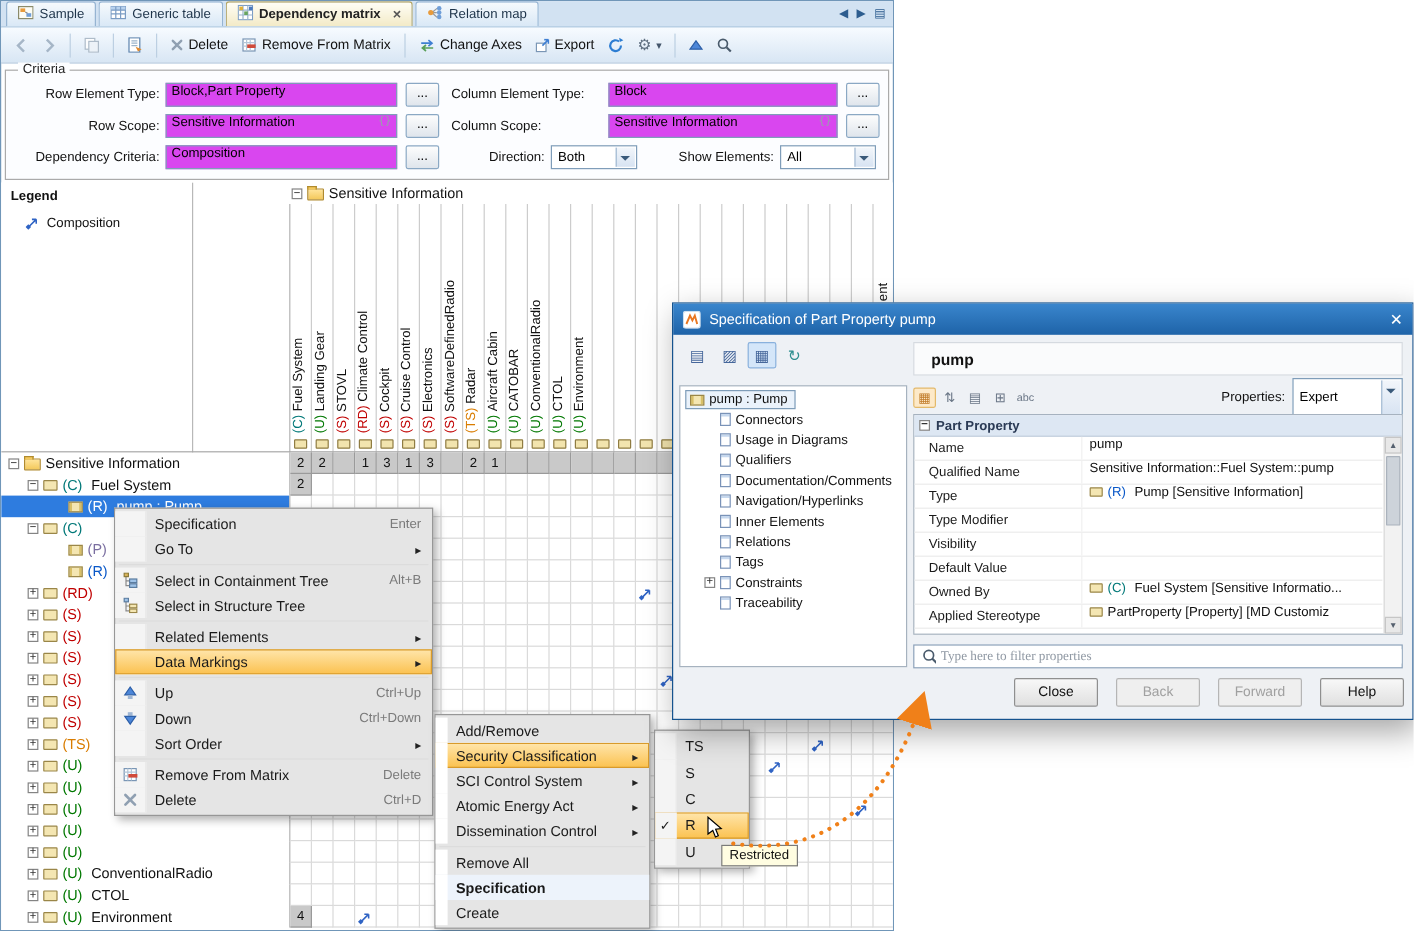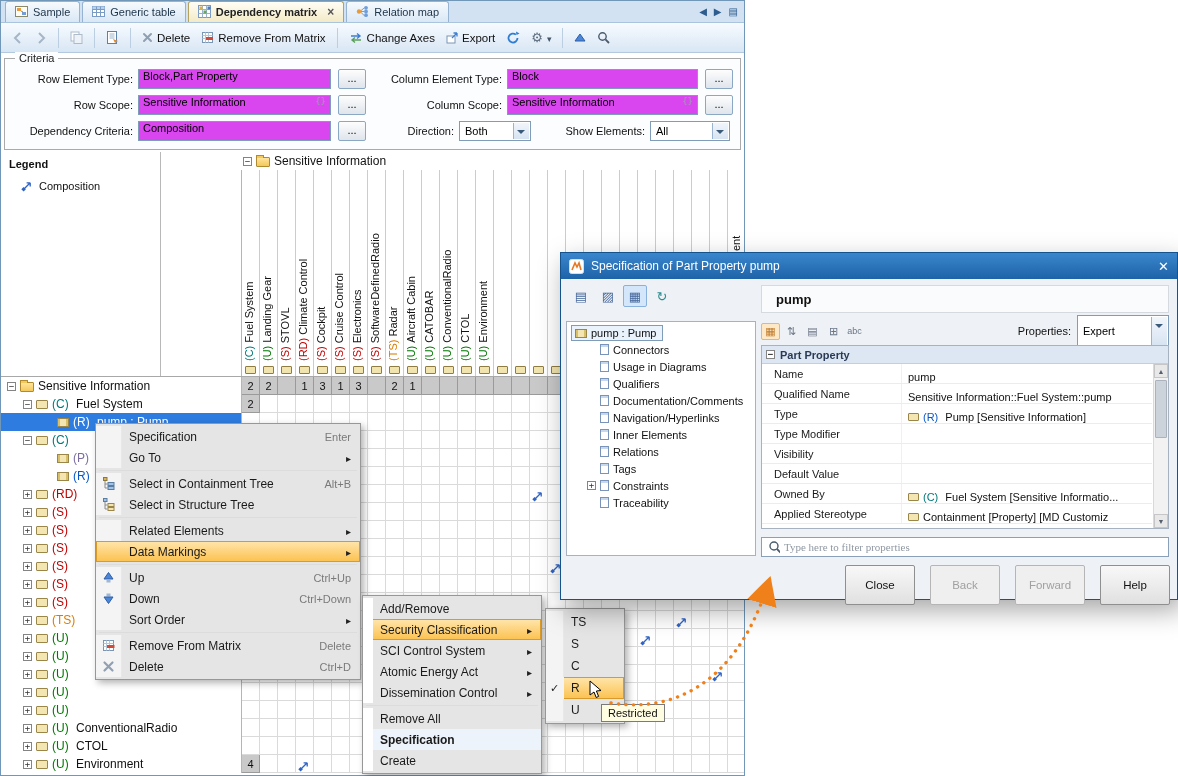--- a/index.html
+++ b/index.html
@@ -26,21 +26,21 @@
 .tsep{width:1px;height:20px;background:#bccfe2;margin:0 3px}
 .gear::after{content:"⚙";font-size:13px;color:#5f6f80}
 .dd::after{content:"▾";font-size:9px;color:#44566b}
 
 
 #criteria{position:absolute;left:3px;top:57px;width:737px;height:92px;border:1px solid #aaaaaa;background:#fcfdff}
 .ctitle{position:absolute;left:10px;top:-7px;background:#fcfdff;padding:0 4px;font-size:11px;color:#222}
 .crow{position:absolute;left:10px;height:20px;display:flex;align-items:center}
 .clab{font-weight:normal;font-size:11px;color:#111;white-space:nowrap}
 .w1{width:118px;text-align:right;margin-right:5px}
-.w2{width:126px;text-align:right;margin-right:5px}
+.w2{width:126px;text-align:left;margin-right:5px}
 .tfield{border:1px solid #7f9db9;height:20px;background:#d946ef;font-size:11px;display:flex;padding:0 4px;overflow:hidden;white-space:nowrap}
 .keybadge::after{content:"{}";margin-left:auto;color:#98a0ac;font-size:9px;font-family:"DejaVu Sans Mono",monospace;padding-left:4px}
 .dots{width:28px;height:20px;margin-left:7px;border:1px solid #8aa8c4;background:linear-gradient(#fdfdfd,#dfe5ec);font-size:11px;text-align:center;line-height:17px;border-radius:2px}
 .dots::after{content:"..."}
 .combo{position:relative;background:#fff;border:1px solid #7f9db9;height:20px;font-size:11px;display:flex;align-items:center;padding:0 20px 0 5px;white-space:nowrap}
 .combo::after{content:"";position:absolute;right:1px;top:1px;bottom:1px;width:15px;background:linear-gradient(#f2f6fb,#d7e3f2);border-left:1px solid #9ab4cf}
 .combo::before{content:"";position:absolute;right:5px;top:8px;border:4px solid transparent;border-top-color:#3a5a7a;z-index:1}
 
 
 #matrix{position:absolute;left:0;top:151px;width:743px;height:623px;background:#fff;overflow:hidden}
@@ -115,33 +115,33 @@
 .texp{width:9px;flex:none}
 .texp.box{height:9px;border:1px solid #848484;background:#fff;font-size:9px;line-height:7px;text-align:center;color:#333;font-family:"DejaVu Sans Mono",monospace}
 .dicon{width:9px;height:11px;background:#fff;border:1px solid #7a93b8;box-shadow:inset 0 2px 0 #c6d8ee;flex:none}
 .ptb{position:absolute;left:200px;top:66px;width:408px;height:24px;display:flex;align-items:center;gap:2px}
 .pticon{width:19px;height:17px;display:flex;align-items:center;justify-content:center;font-size:11px;color:#6a7686;border:1px solid transparent;border-radius:2px}
 .pticon.pressed{background:#fde9c8;border-color:#e3b96a;color:#c07b2a}
 .plbl{margin-left:auto;font-size:11px;color:#111;padding-right:4px}
 #dlg-table{position:absolute;left:200px;top:92px;width:408px;height:184px;background:#fff;border:1px solid #a6b2bf}
 .psec{height:18px;background:#dde7f3;border-bottom:1px solid #c2cfdd;display:flex;align-items:center;font-weight:bold;font-size:11px;color:#2a3a55;padding-left:4px;gap:5px}
 #dlg-rows{position:absolute;left:0;right:16px;top:18px}
-.prow{height:20px;border-bottom:1px solid #ececec;display:flex;align-items:flex-end}
+.prow{height:20px;border-bottom:1px solid #ececec;display:flex;align-items:flex-start}
 .plab{width:140px;flex:none;padding-left:12px;font-size:11px;color:#1a1a1a;border-right:1px solid #f0f0f0;align-self:stretch;display:flex;align-items:center}
 .pval{flex:1;padding-left:6px;font-size:11px;color:#111;display:flex;align-items:center;gap:4px;overflow:hidden;white-space:nowrap}
 .icon-block.small{width:11px;height:8px}
 .pscroll{position:absolute;right:0;top:18px;bottom:0;width:15px;background:#f2f2f2;border-left:1px solid #d9d9d9}
 .sarr{position:absolute;left:0;width:14px;height:14px;background:#e8e8e8;border:1px solid #c6c6c6;font-size:7px;color:#55606e;text-align:center;line-height:13px}
 .sarr.up{top:0}.sarr.dn{bottom:0}
 .sthumb{position:absolute;left:1px;top:16px;width:12px;height:58px;background:#cdd3da;border:1px solid #aab2bc;border-radius:1px}
 .pfilter{position:absolute;left:200px;top:284px;width:408px;height:20px;background:#fff;border:1px solid #8aa0b8;display:flex;align-items:center}
 .pfilter input{border:none;outline:none;flex:1;font-size:11px;font-family:Liberation Serif, serif;padding-left:4px;color:#333}
 .pfilter input::placeholder{color:#8f98a3}
 #dlg-btns{position:absolute;left:284px;top:312px;display:flex;gap:15px}
-.dbtn{width:70px;height:40px;background:linear-gradient(#f8f8f8,#e0e0e0);border:1px solid #8f8f8f;border-radius:2px;font-size:11.5px;color:#111;display:flex;align-items:center;justify-content:center}
+.dbtn{width:70px;height:24px;background:linear-gradient(#f8f8f8,#e0e0e0);border:1px solid #8f8f8f;border-radius:2px;font-size:11.5px;color:#111;display:flex;align-items:center;justify-content:center}
 .dbtn.dis{color:#a0a0a0;border-color:#b5b5b5;background:#efefef}
 .pref{white-space:pre}
 </style>
 </head>
 <body>
 
 <div id="app">
 
   <div id="tabbar">
     <div id="tabs">
@@ -1584,21 +1584,21 @@
           <div class="pval">
             <span class="icon-block small"></span>
             <span class="pref" style="color: rgb(0, 120, 120);">(C) </span>
             <span>Fuel System [Sensitive Informatio...</span>
           </div>
         </div>
         <div class="prow">
           <div class="plab">Applied Stereotype</div>
           <div class="pval">
             <span class="icon-block small"></span>
-            <span>Containment [Property] [MD Customiz</span>
+            <span>PartProperty [Property] [MD Customiz</span>
           </div>
         </div>
       </div>
     <div class="pscroll">
       <span class="sarr up">▲</span>
       <span class="sthumb"></span>
       <span class="sarr dn">▼</span>
     </div>
   </div>
   <div class="pfilter">

